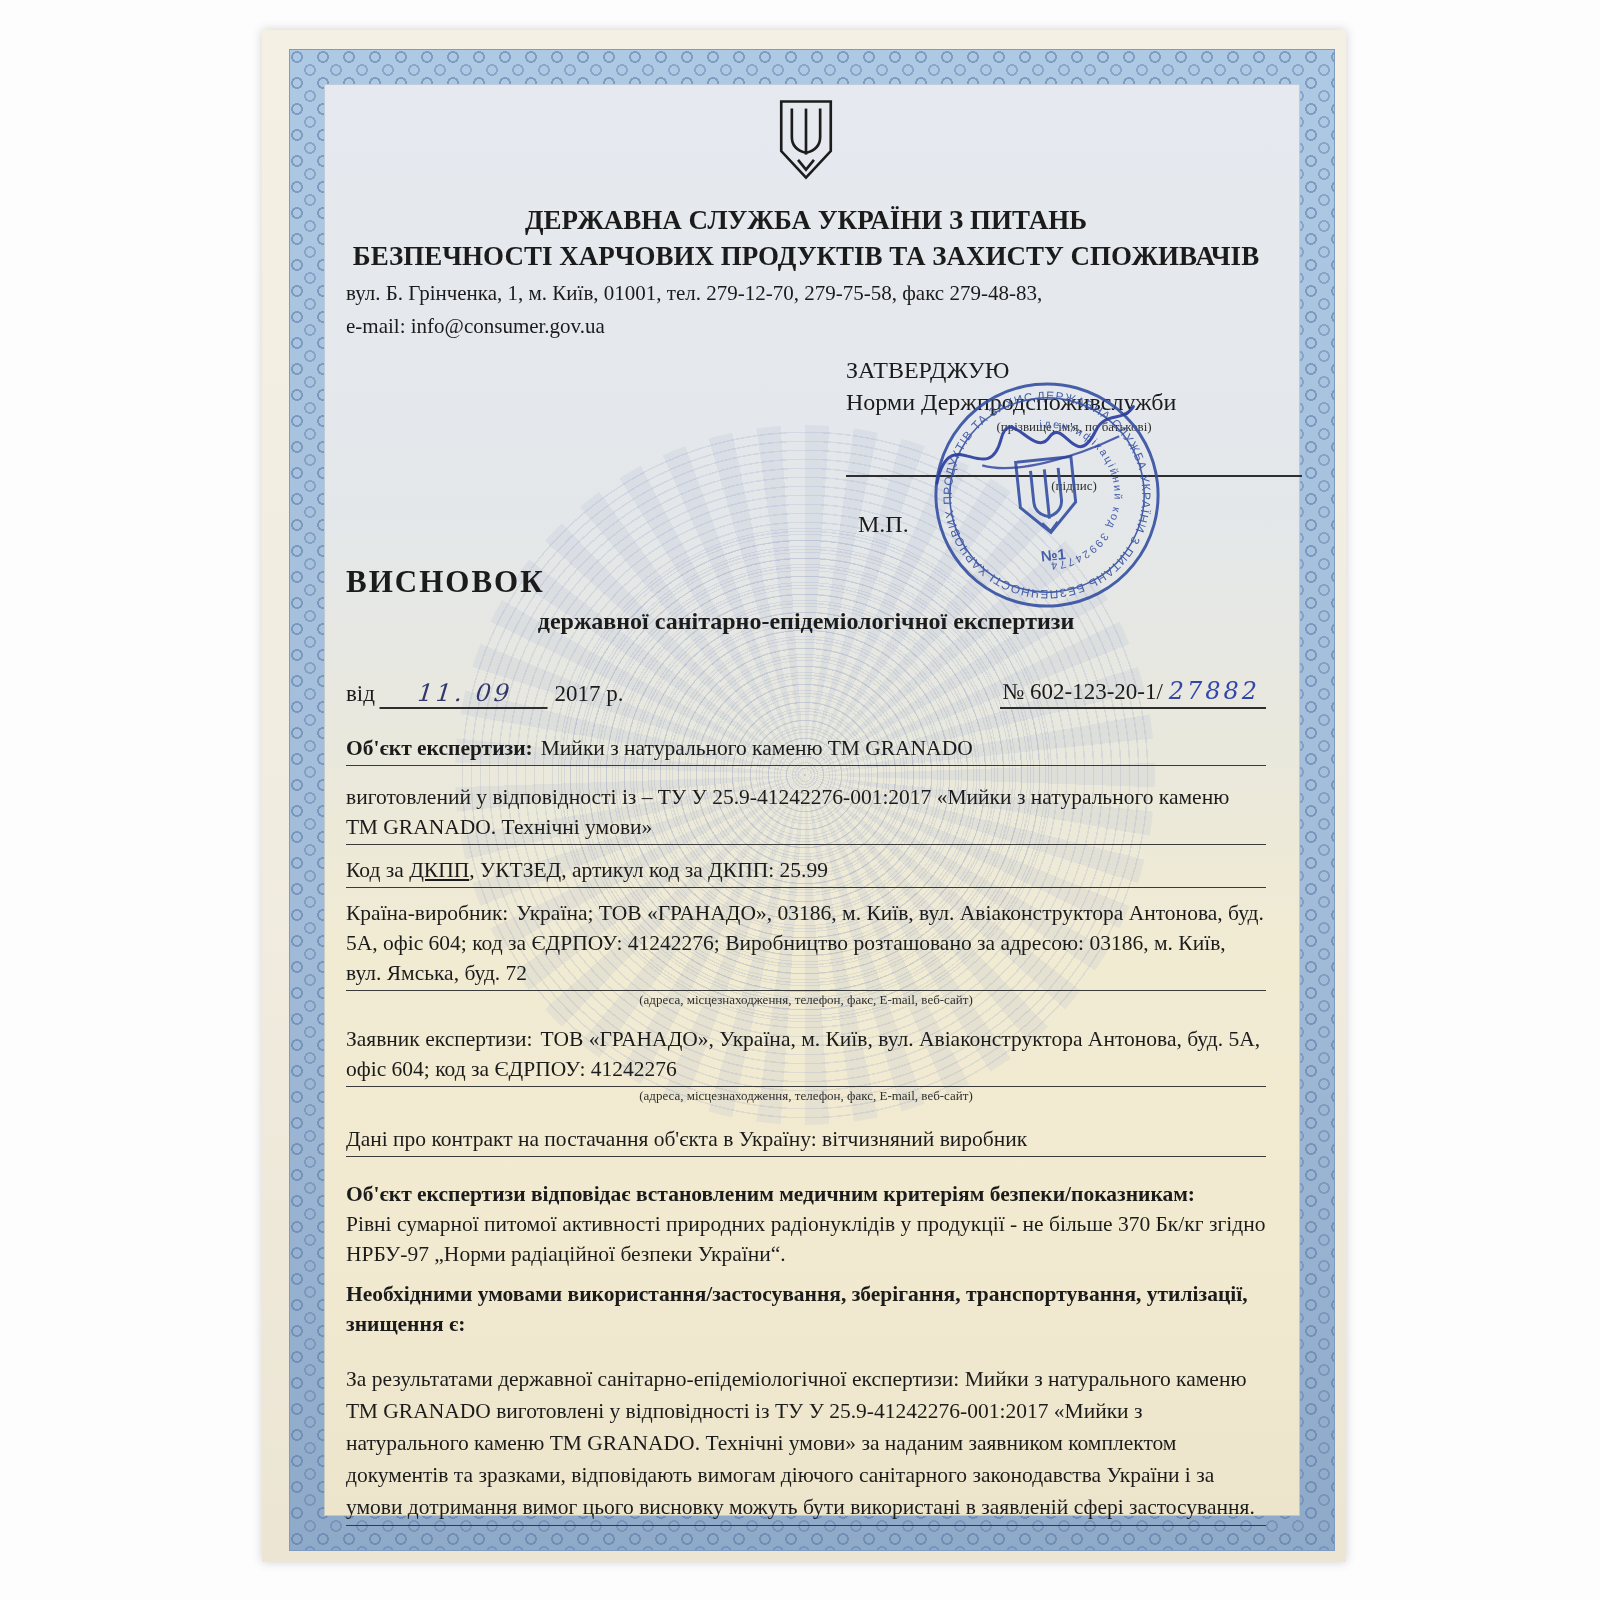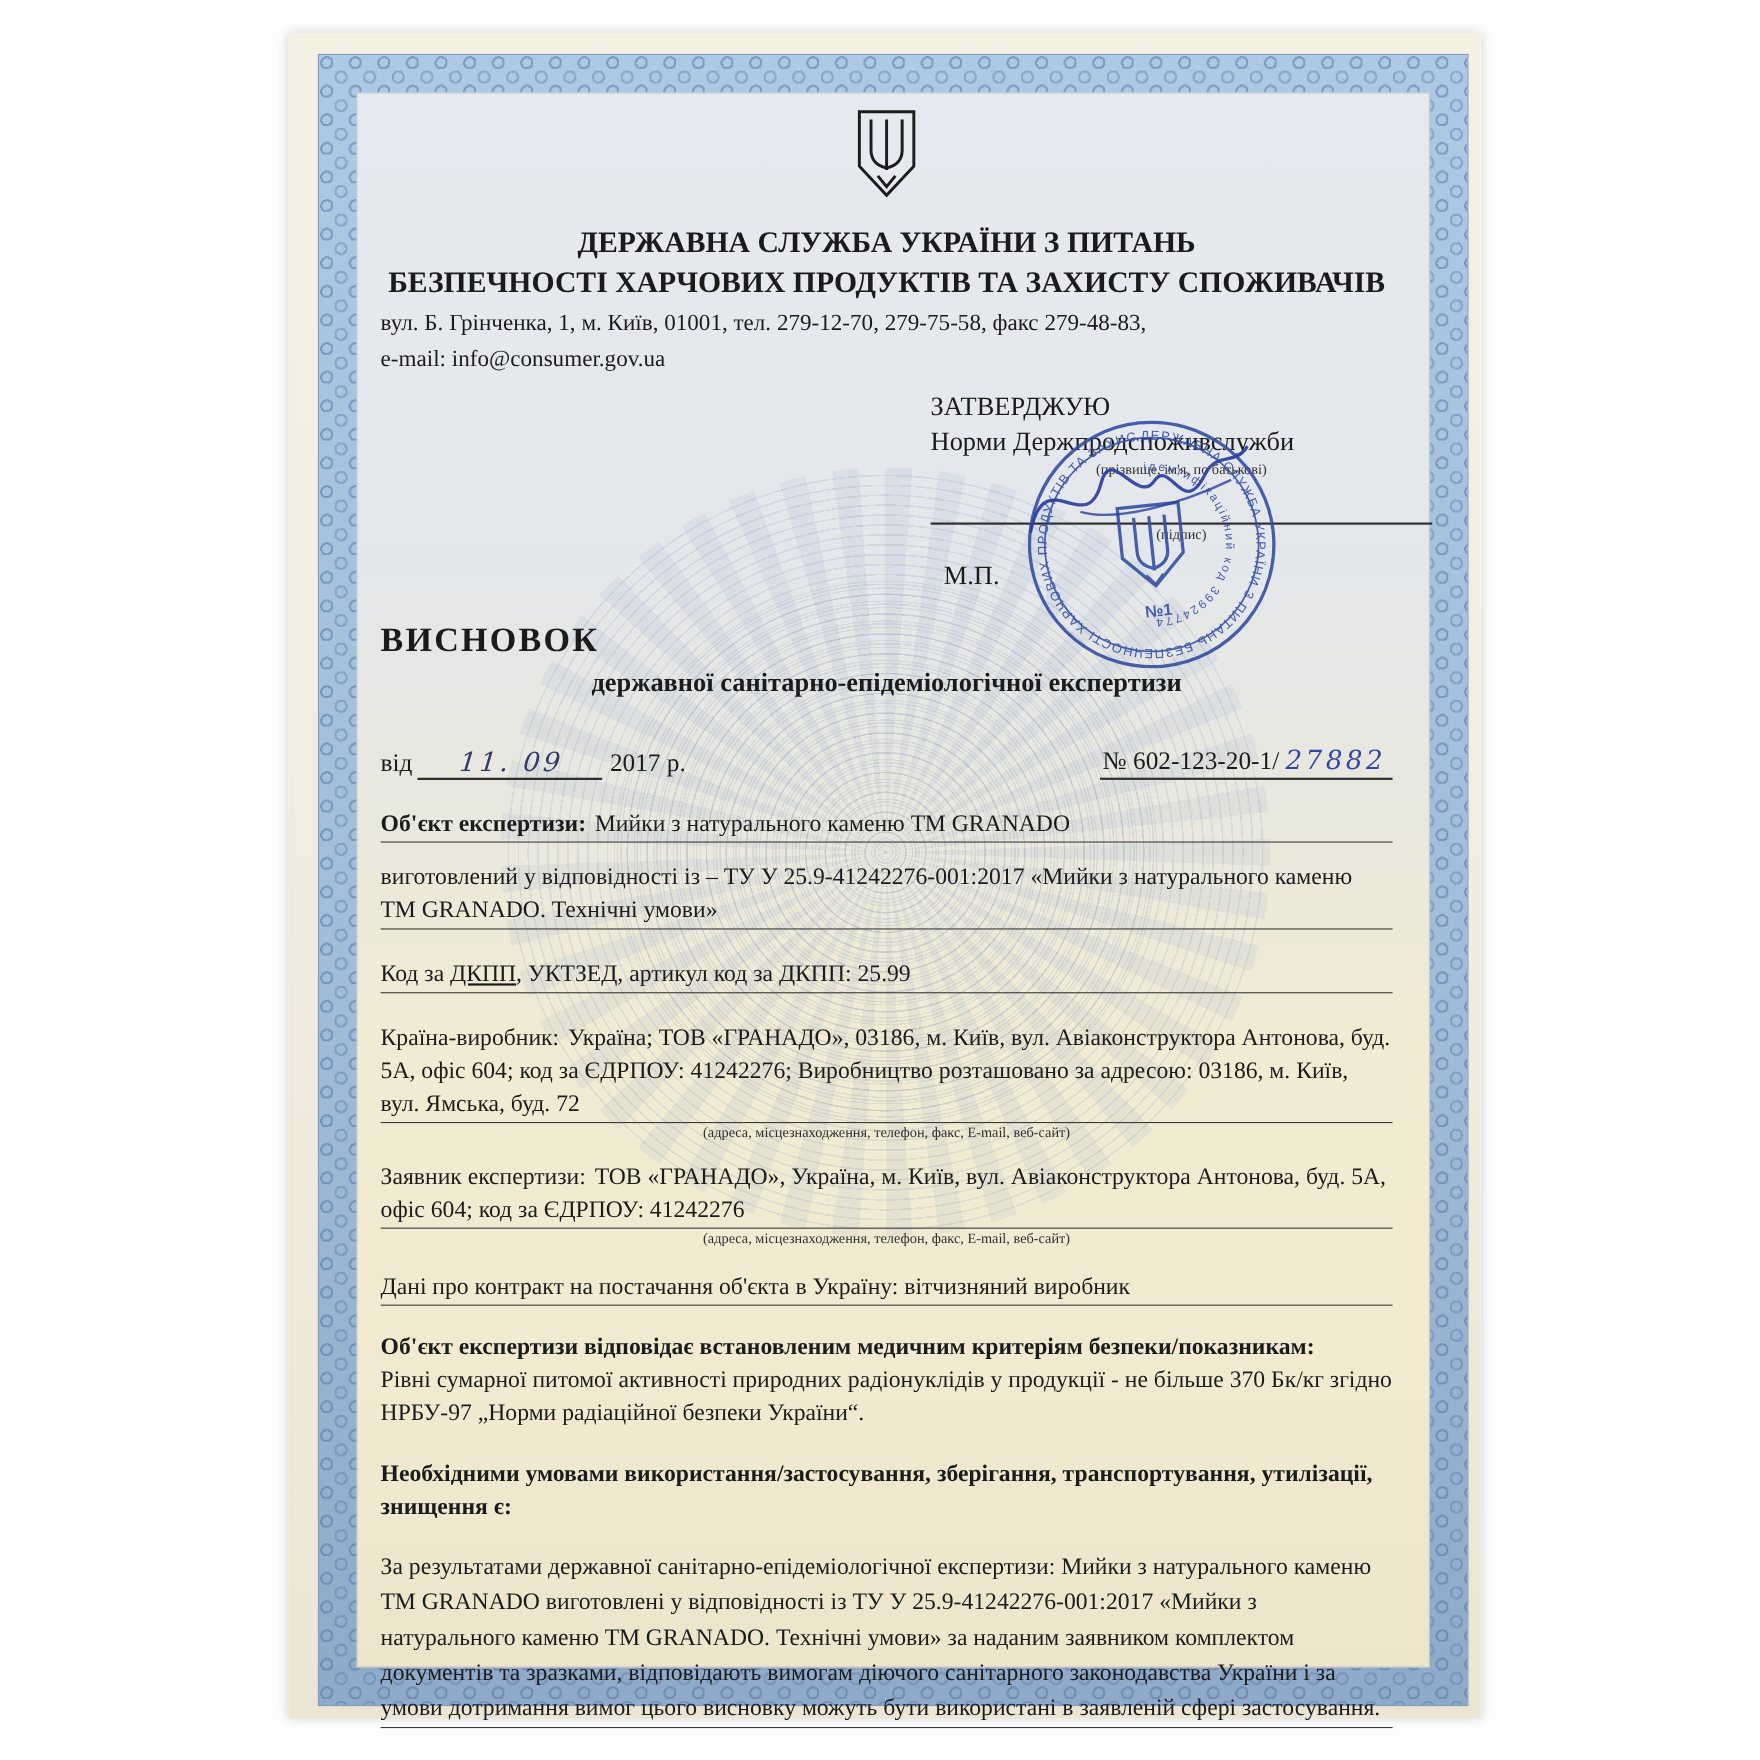--- a/index.html
+++ b/index.html
@@ -42,21 +42,21 @@
   .date-row{display:flex;justify-content:space-between;align-items:flex-end;margin-top:42px;font-size:23px;}
   .hand{font-family:"DejaVu Serif",serif;font-style:italic;letter-spacing:3px;}
   .hand.date{display:inline-block;min-width:168px;text-align:center;color:#32386b;
              border-bottom:2px solid #2e2e2e;transform:skewX(-6deg);font-size:24px;}
   .num-group{border-bottom:2px solid #2e2e2e;padding:0 6px 2px 2px;}
   .hand.num{color:#3347a8;font-size:24px;}
   .row{font-size:21.5px;line-height:30px;}
   .uline{border-bottom:1.8px solid #3a3a3a;padding-bottom:2px;}
   .lbl{font-weight:bold;}
   .val{margin-left:8px;}
-  .mt10{margin-top:25px;font-family:Liberation Serif, serif;}.mt16{margin-top:16px;}
+  .mt10{margin-top:10px;font-family:Liberation Serif, serif;}.mt16{margin-top:16px;}
   .mt20{margin-top:20px;}.mt22{margin-top:22px;}.mt24{margin-top:24px;}
   .head-bold{font-weight:bold;font-size:21.5px;line-height:30px;}
   .u-word{text-decoration:underline;}
   .conclusion{font-size:21.5px;line-height:32px;}
 </style>
 </head>
 <body>
 
 <div class="stage">
   <div class="paper">

